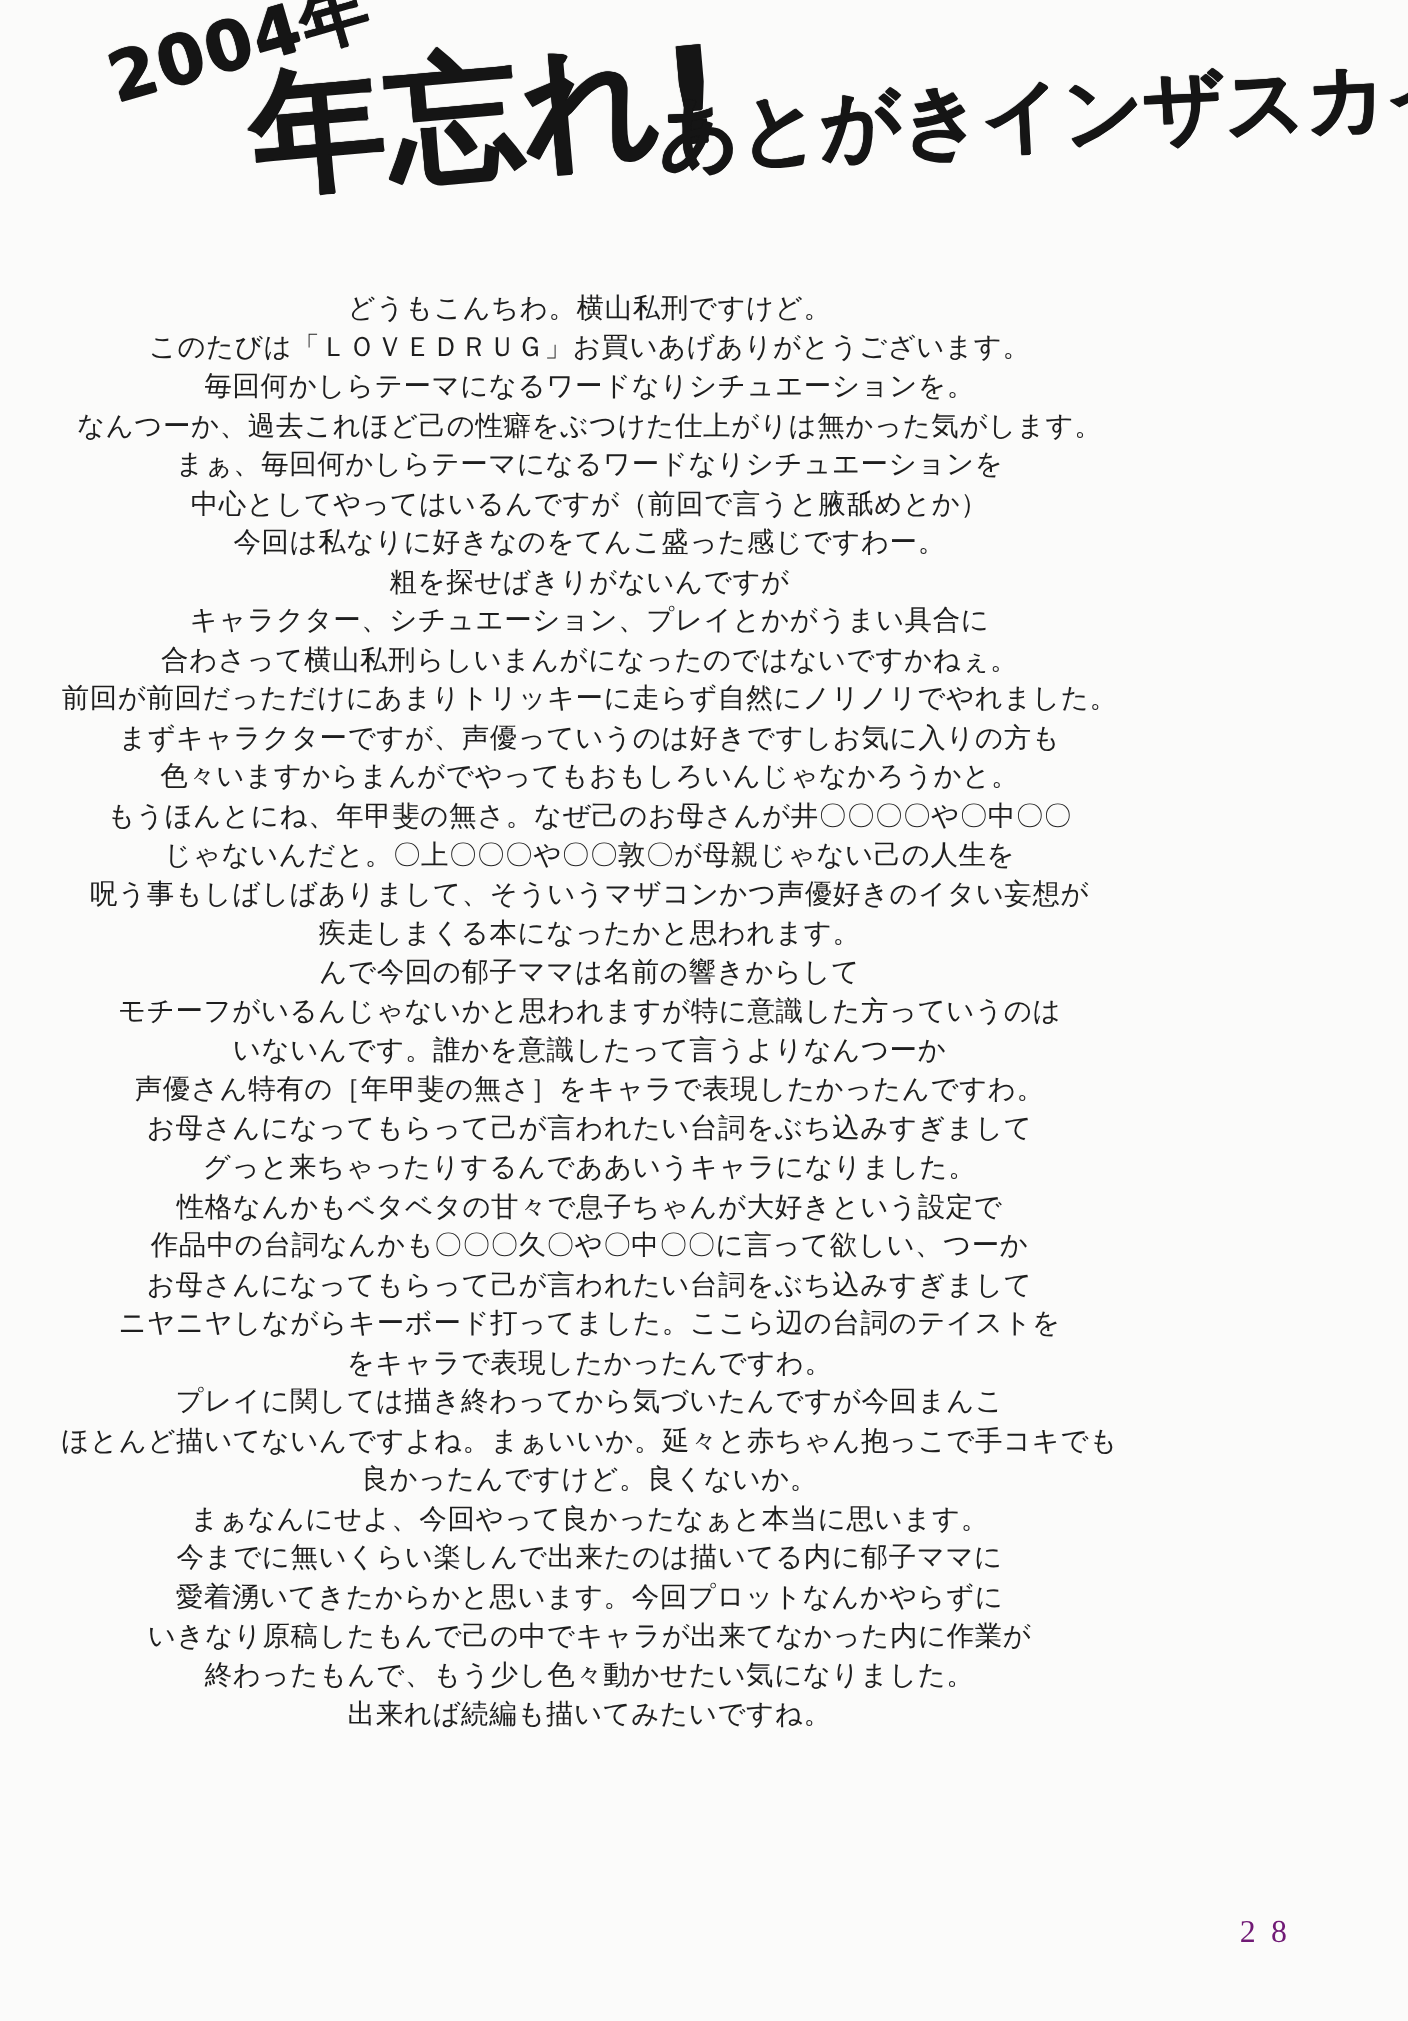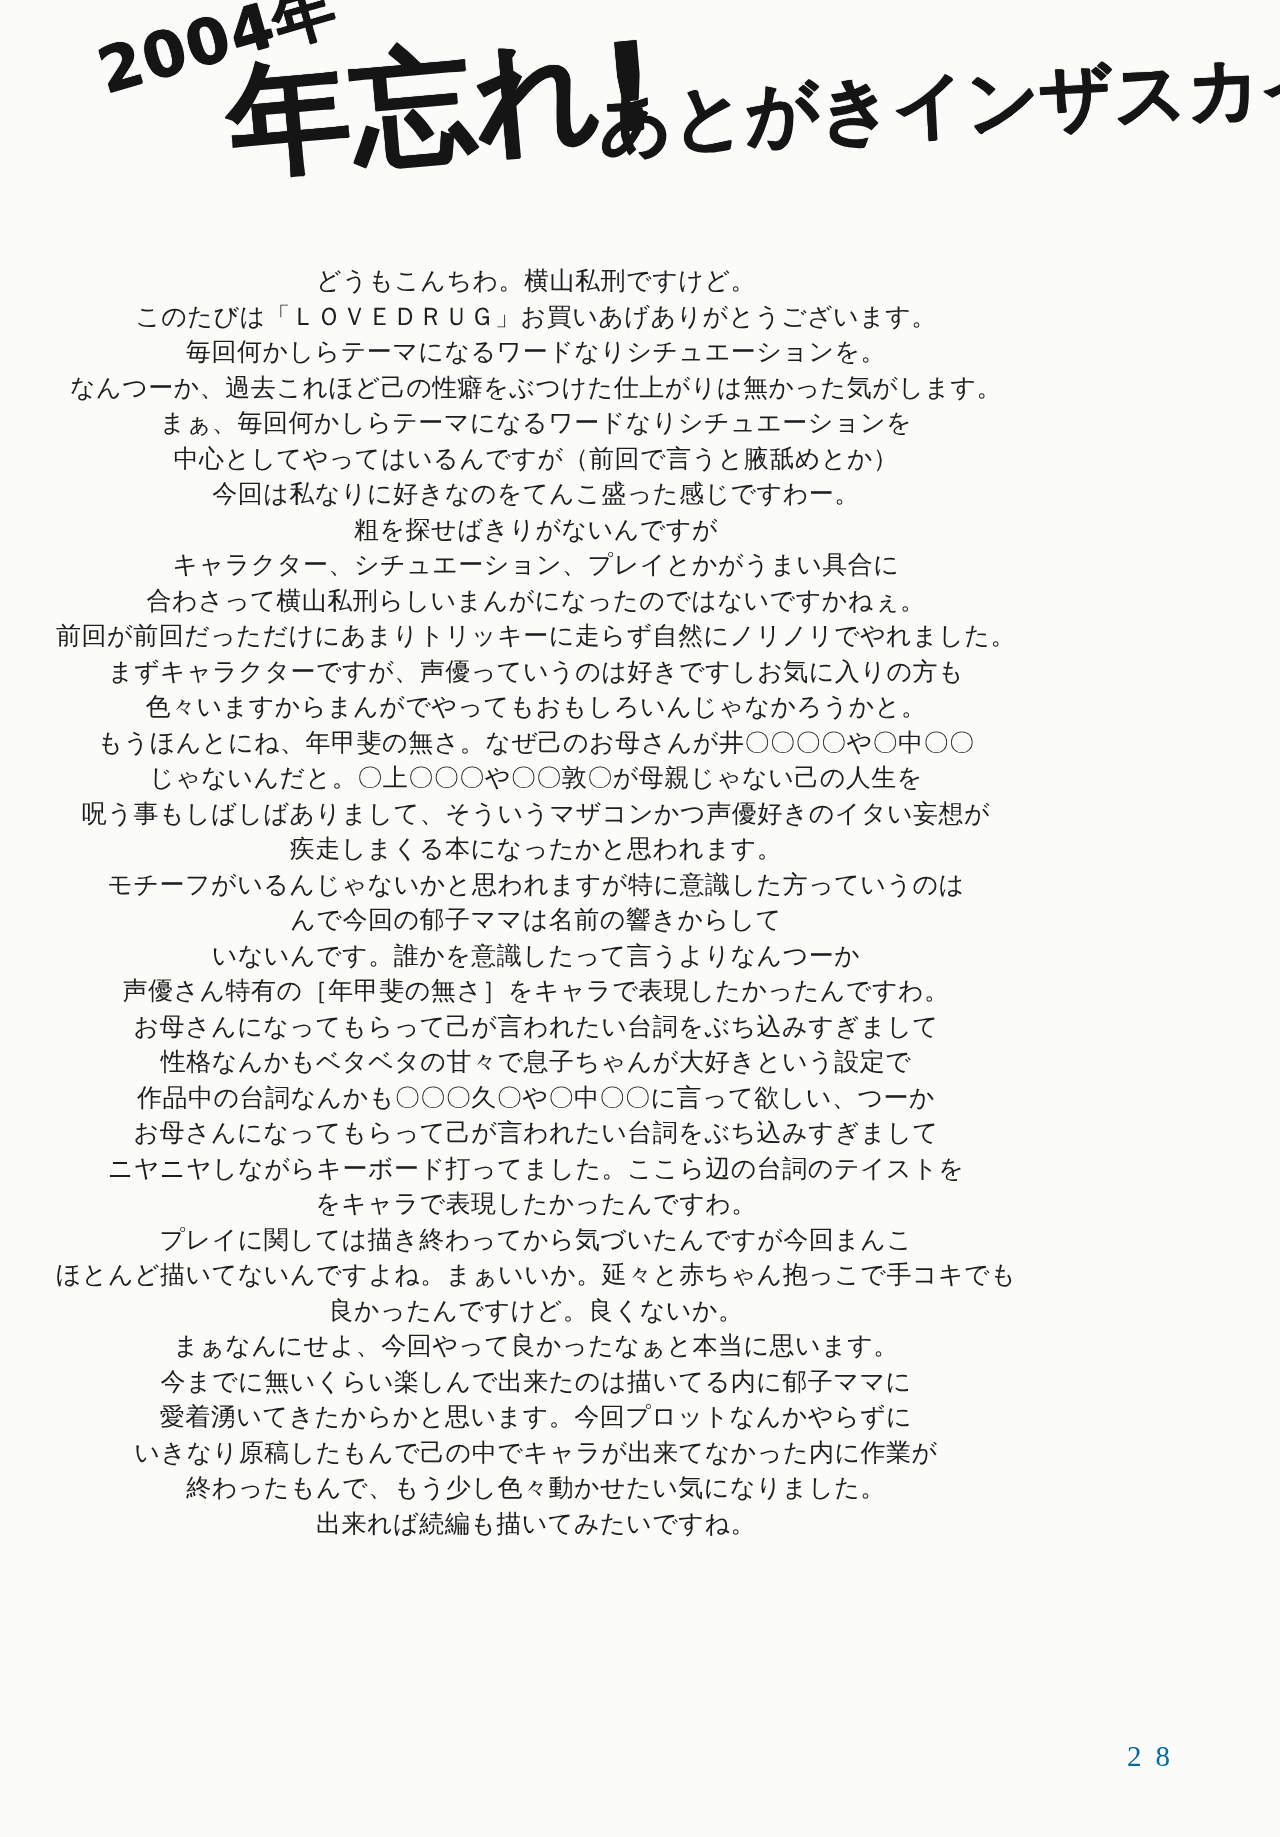--- a/index.html
+++ b/index.html
@@ -73,21 +73,21 @@
     white-space: nowrap;
   }
 
   
   .page-number {
     position: absolute;
     right: 96px;
     bottom: 64px;
     font-size: 29px;
     letter-spacing: 14px;
-    color: #0369a1;
+    color: #701a75;
   }
 </style>
 </head>
 <body>
 
 <div class="title-group">
   <span class="title-piece title-year">2004年</span>
   <span class="title-piece title-main">年忘れ!</span>
   <span class="title-piece title-sub">あとがきインザスカイ</span>
 </div>
@@ -103,25 +103,26 @@
   <div class="line">粗を探せばきりがないんですが</div>
   <div class="line">キャラクター、シチュエーション、プレイとかがうまい具合に</div>
   <div class="line">合わさって横山私刑らしいまんがになったのではないですかねぇ。</div>
   <div class="line">前回が前回だっただけにあまりトリッキーに走らず自然にノリノリでやれました。</div>
   <div class="line">まずキャラクターですが、声優っていうのは好きですしお気に入りの方も</div>
   <div class="line">色々いますからまんがでやってもおもしろいんじゃなかろうかと。</div>
   <div class="line">もうほんとにね、年甲斐の無さ。なぜ己のお母さんが井〇〇〇〇や〇中〇〇</div>
   <div class="line">じゃないんだと。〇上〇〇〇や〇〇敦〇が母親じゃない己の人生を</div>
   <div class="line">呪う事もしばしばありまして、そういうマザコンかつ声優好きのイタい妄想が</div>
   <div class="line">疾走しまくる本になったかと思われます。</div>
+  <div class="line">んで今回の郁子ママは名前の響きからして</div>
   <div class="line">モチーフがいるんじゃないかと思われますが特に意識した方っていうのは</div>
-  <div class="line">んで今回の郁子ママは名前の響きからして</div>
   <div class="line">いないんです。誰かを意識したって言うよりなんつーか</div>
   <div class="line">声優さん特有の［年甲斐の無さ］をキャラで表現したかったんですわ。</div>
   <div class="line">お母さんになってもらって己が言われたい台詞をぶち込みすぎまして</div>
+  <div class="line">グっと来ちゃったりするんでああいうキャラになりました。</div>
   <div class="line">性格なんかもベタベタの甘々で息子ちゃんが大好きという設定で</div>
   <div class="line">作品中の台詞なんかも〇〇〇久〇や〇中〇〇に言って欲しい、つーか</div>
   <div class="line">お母さんになってもらって己が言われたい台詞をぶち込みすぎまして</div>
   <div class="line">ニヤニヤしながらキーボード打ってました。ここら辺の台詞のテイストを</div>
   <div class="line">をキャラで表現したかったんですわ。</div>
   <div class="line">プレイに関しては描き終わってから気づいたんですが今回まんこ</div>
   <div class="line">ほとんど描いてないんですよね。まぁいいか。延々と赤ちゃん抱っこで手コキでも</div>
   <div class="line">良かったんですけど。良くないか。</div>
   <div class="line">まぁなんにせよ、今回やって良かったなぁと本当に思います。</div>
   <div class="line">今までに無いくらい楽しんで出来たのは描いてる内に郁子ママに</div>

